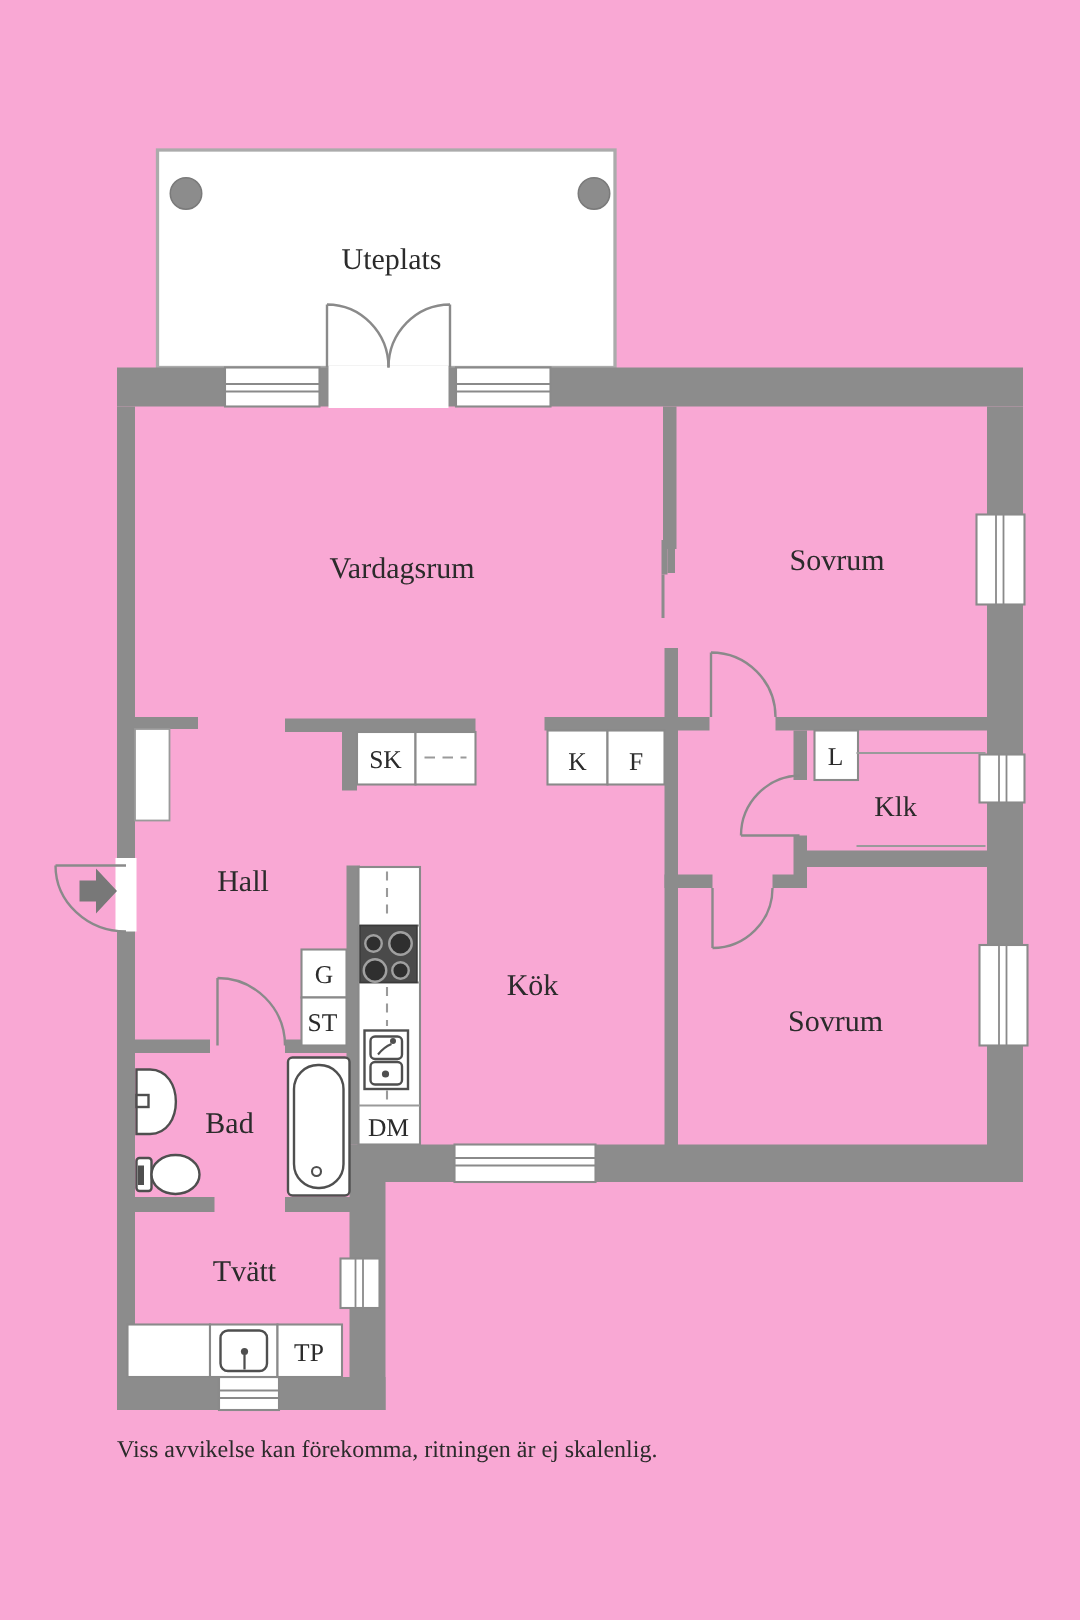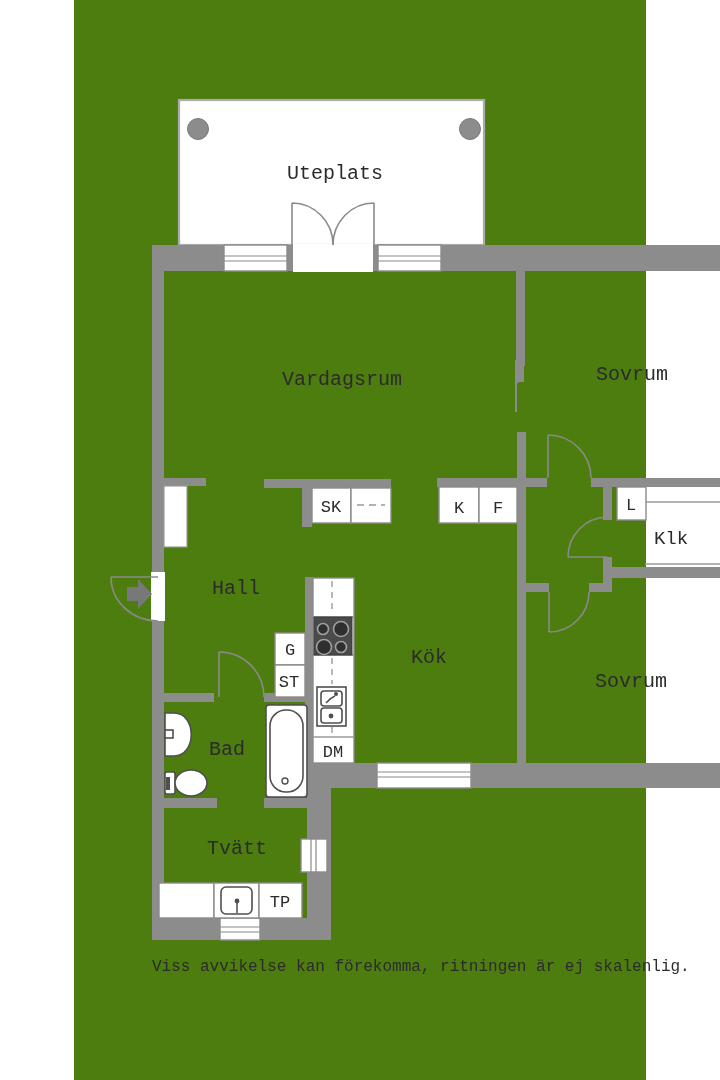--- a/index.html
+++ b/index.html
@@ -1,21 +1,21 @@
 <!DOCTYPE html>
 <html style="--wall: #8c8c8c; --line: #8a8a8a; --fixture: #4f4f4f; --text: #2b2b2b; --patio_outline: #ababab;"><head>
 <meta charset="utf-8">
 <style>
   :root{
     --wall:#8c8c8c; --line:#8a8a8a; --fixture:#4f4f4f;
     --text:#2b2b2b; --patio_outline:#ababab;
   }
   html,body{margin:0;padding:0;background:#ffffff;}
-  .page{width:572px;height:1080px;position:relative;background:#4d7c0f;margin:0 auto;
-        font-family:Liberation Mono, monospace;}
+  .page{width:720px;height:1080px;position:relative;background:#f9a8d4;margin:0 auto;
+        font-family:Liberation Serif, serif;}
   svg{display:block;}
   .wall{fill:var(--wall);stroke:none;}
   .opening{fill:#ffffff;stroke:none;}
   .win{fill:#ffffff;stroke:var(--line);stroke-width:1.4;}
   .winline{stroke:var(--line);stroke-width:1.2;fill:none;}
   .door{stroke:var(--line);stroke-width:1.6;fill:none;}
   .cab{fill:#ffffff;stroke:var(--line);stroke-width:1.4;}
   .thinline{stroke:#9a9a9a;stroke-width:1.4;fill:none;}
   .fix{fill:#ffffff;stroke:var(--fixture);stroke-width:1.6;}
   .fixdark{fill:var(--fixture);stroke:none;}

